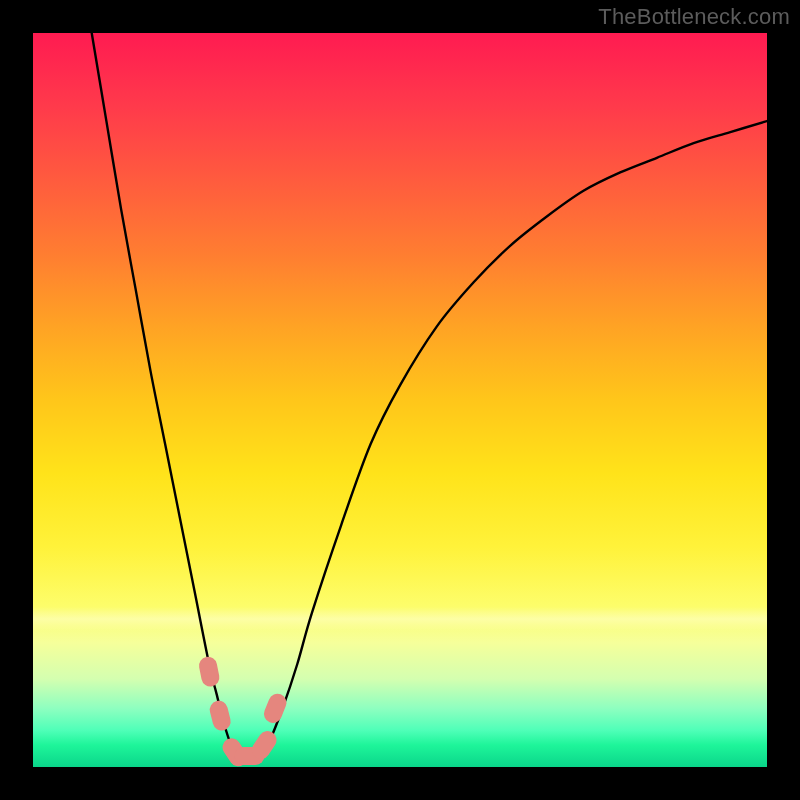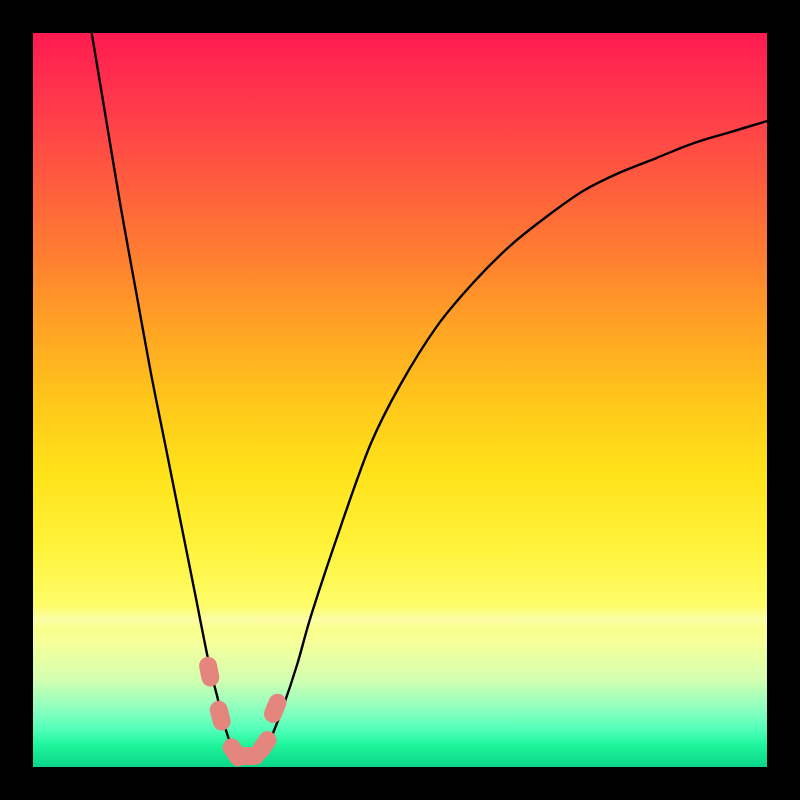--- a/index.html
+++ b/index.html
@@ -71,20 +71,21 @@
   }
   .marker {
     fill: #e5867e;
     stroke: none;
   }
 </style>
 </head>
 <body>
 
 <div class="stage">
+  <div class="watermark">TheBottleneck.com</div>
 
   <div class="plot-area">
     <div class="gradient"></div>
     <div class="band"></div>
     <svg class="curve" viewBox="0 0 734 734" preserveAspectRatio="none">
       <path id="curve-path" fill="none" stroke="#000" stroke-width="2.4" stroke-linecap="round" stroke-linejoin="round" d="M 58.72 0.00 C 61.17 14.68, 68.51 58.72, 73.40 88.08 C 78.29 117.44, 83.19 148.02, 88.08 176.16 C 92.97 204.30, 97.87 229.99, 102.76 256.90 C 107.65 283.81, 112.55 311.95, 117.44 337.64 C 122.33 363.33, 127.23 386.57, 132.12 411.04 C 137.01 435.51, 141.91 459.97, 146.80 484.44 C 151.69 508.91, 156.59 533.37, 161.48 557.84 C 166.37 582.31, 172.49 614.11, 176.16 631.24 C 179.83 648.37, 181.05 650.81, 183.50 660.60 C 185.95 670.39, 188.39 681.40, 190.84 689.96 C 193.29 698.52, 195.73 706.48, 198.18 711.98 C 200.63 717.49, 203.07 720.54, 205.52 722.99 C 207.97 725.44, 210.41 726.05, 212.86 726.66 C 215.31 727.27, 217.75 727.27, 220.20 726.66 C 222.65 726.05, 225.09 725.44, 227.54 722.99 C 229.99 720.54, 231.21 719.93, 234.88 711.98 C 238.55 704.03, 244.67 688.74, 249.56 675.28 C 254.45 661.82, 259.35 647.14, 264.24 631.24 C 269.13 615.34, 271.58 603.10, 278.92 579.86 C 286.26 556.62, 298.49 519.92, 308.28 491.78 C 318.07 463.64, 327.85 434.28, 337.64 411.04 C 347.43 387.80, 355.99 371.89, 367.00 352.32 C 378.01 332.75, 391.47 310.73, 403.70 293.60 C 415.93 276.47, 428.17 263.02, 440.40 249.56 C 452.63 236.10, 464.87 223.87, 477.10 212.86 C 489.33 201.85, 501.57 192.68, 513.80 183.50 C 526.03 174.32, 538.27 165.15, 550.50 157.81 C 562.73 150.47, 574.97 144.96, 587.20 139.46 C 599.43 133.95, 611.67 129.67, 623.90 124.78 C 636.13 119.89, 648.37 114.38, 660.60 110.10 C 672.83 105.82, 685.07 102.76, 697.30 99.09 C 709.53 95.42, 727.88 89.92, 734.00 88.08"></path>
       <g id="markers">
           <rect x="167.2" y="623.6" width="18" height="30" rx="9" ry="9" class="marker" transform="rotate(168.7 176.2 638.6)"></rect>
           <rect x="178.2" y="667.6" width="18" height="30" rx="9" ry="9" class="marker" transform="rotate(166.0 187.2 682.6)"></rect>
           <rect x="192.9" y="704.3" width="18" height="30" rx="9" ry="9" class="marker" transform="rotate(146.3 201.9 719.3)"></rect>

